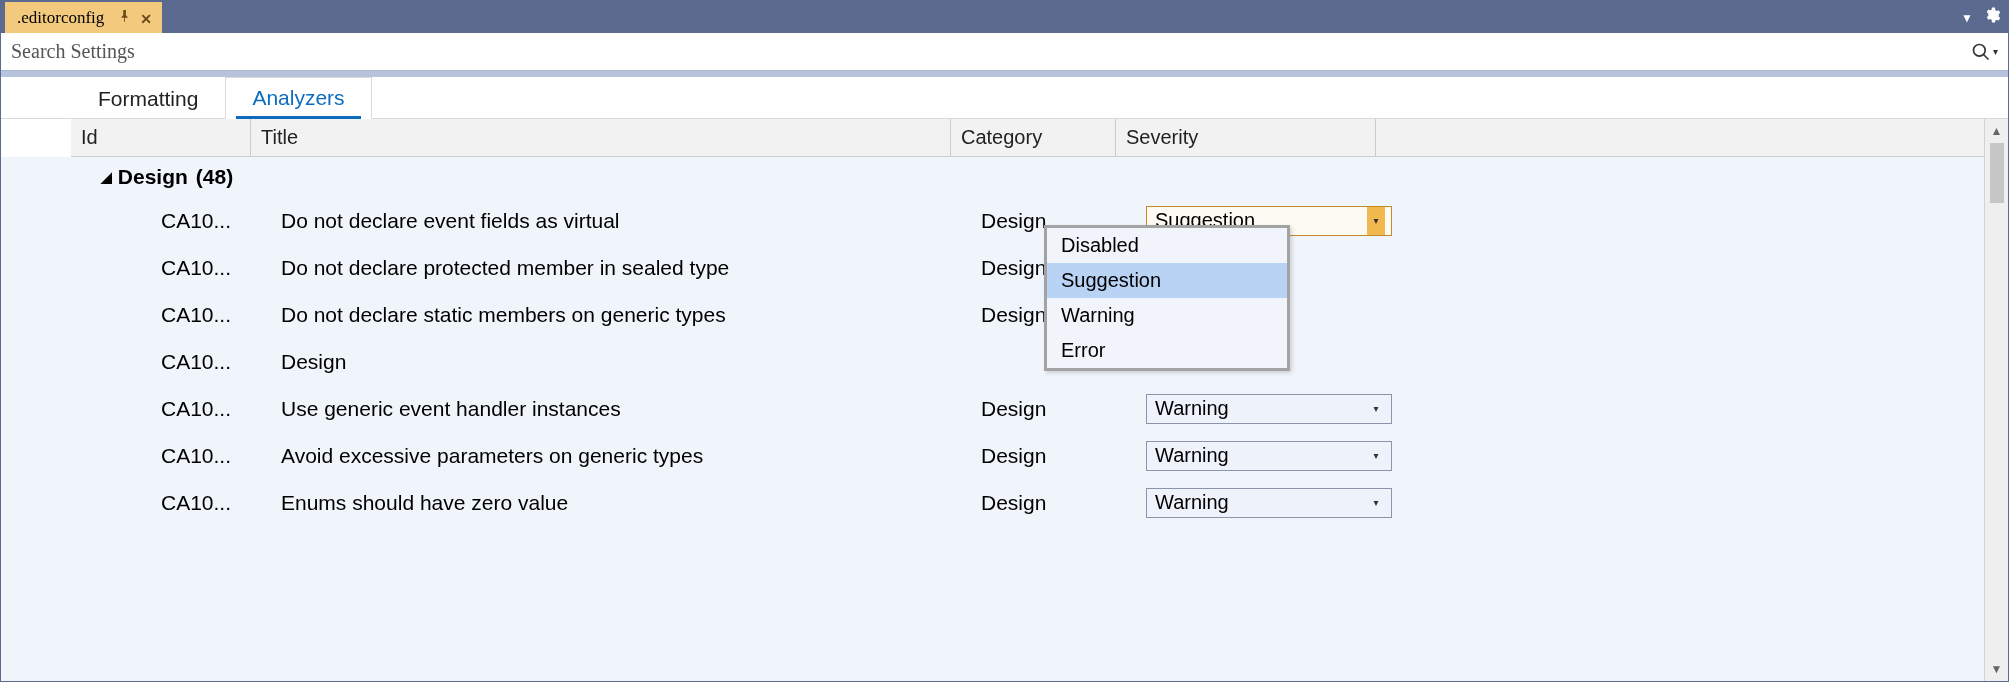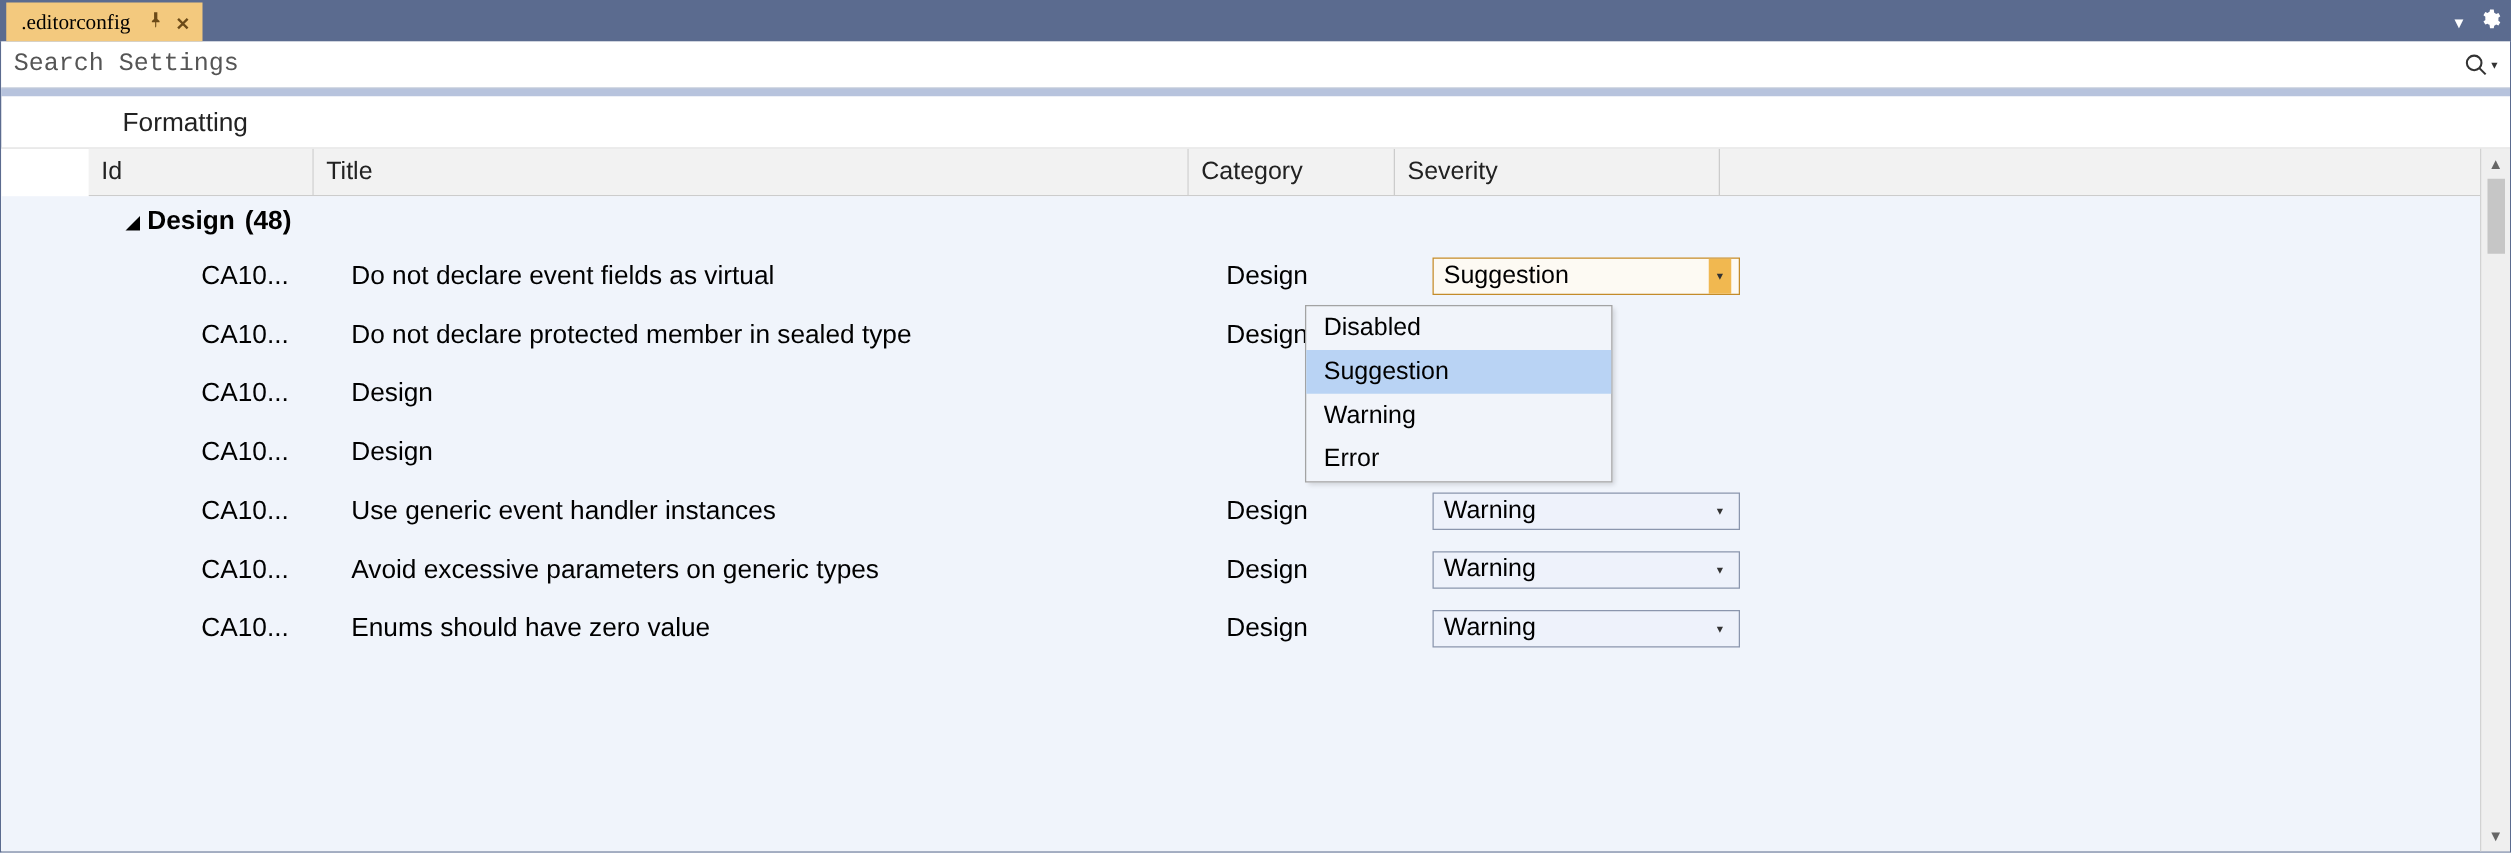--- a/index.html
+++ b/index.html
@@ -73,21 +73,21 @@
       align-items: center;
       padding: 0 10px;
       background: #fff;
     }
     .search-input {
       flex: 1;
       border: none;
       outline: none;
       font-size: 20px;
       color: #555;
-      font-family: Liberation Mono, monospace;
+      font-family: Liberation Serif, serif;
     }
     .search-input::placeholder { color: #555; }
     .search-glyph {
       font-size: 20px;
       color: #333;
       display: flex;
       align-items: center;
       gap: 2px;
     }
     .spacer-blue { height: 6px; background: #b7c3dd; }
@@ -205,24 +205,24 @@
       height: 100%;
       display: flex;
       align-items: center;
       justify-content: center;
       font-size: 10px;
       color: #333;
     }
     .dropdown-popup {
       position: absolute;
       left: 1043px;
-      top: 87px;
+      top: 68px;
       width: 246px;
       background: #f1f4fa;
-      border: 1px solid #a3a3a3;
+      border: 3px solid #a3a3a3;
       box-shadow: 2px 2px 4px rgba(0,0,0,0.15);
       z-index: 10;
     }
     .dropdown-item {
       padding: 6px 14px;
       font-size: 20px;
     }
     .dropdown-item.highlighted {
       background: #b9d3f4;
     }
@@ -286,20 +286,21 @@
             <circle cx="10" cy="10" r="7"></circle>
             <line x1="21" y1="21" x2="15" y2="15"></line>
           </svg>
         <span style="font-size:10px;">▾</span>
       </span>
     </div>
     <div class="spacer-blue"></div>
 
     <div class="nav-tabs">
       <div class="nav-tab">Formatting</div>
+      <div class="nav-tab selected">Analyzers</div>
     </div>
 
     <div class="grid-wrapper">
       <div class="grid-main">
         <div class="grid-header">
           <div class="hcell col-id">Id</div>
           <div class="hcell col-title">Title</div>
           <div class="hcell col-category">Category</div>
           <div class="hcell col-severity">Severity</div>
           <div class="hcell col-rest"></div>
@@ -325,20 +326,21 @@
                 </div>
               </div>
               <div class="rule-row">
                 <div class="rule-id">CA10...</div>
                 <div class="rule-title">Do not declare protected member in sealed type</div>
                 <div class="rule-category">Design</div>
                 <div class="rule-severity"></div>
               </div>
               <div class="rule-row">
                 <div class="rule-id">CA10...</div>
+                <div class="rule-title">Do not declare static members on generic types</div>
                 <div class="rule-category">Design</div>
                 <div class="rule-severity"></div>
               </div>
               <div class="rule-row">
                 <div class="rule-id">CA10...</div>
                 <div class="rule-category">Design</div>
                 <div class="rule-severity"></div>
               </div>
               <div class="rule-row">
                 <div class="rule-id">CA10...</div>

